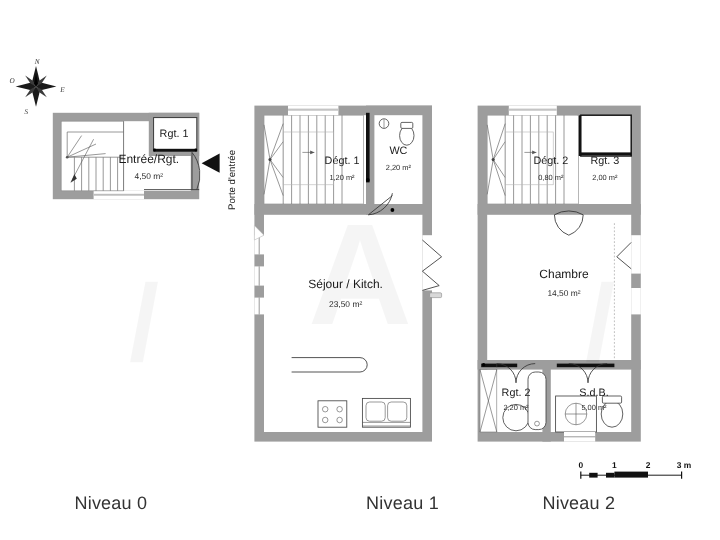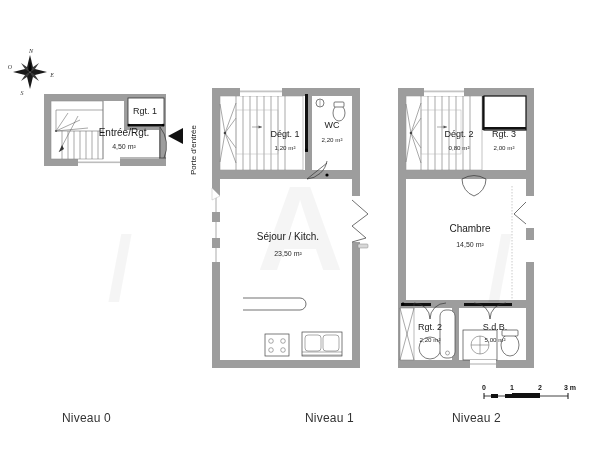--- a/index.html
+++ b/index.html
@@ -21,21 +21,21 @@
   }
   svg.plan {
     position: absolute;
     left: 0; top: 0;
     width: 600px;
     height: 450px;
     display: block;
   }
   .lvl-label {
     position: absolute;
-    font-size: 12px;
+    font-size: 15px;
     color: #333333;
     letter-spacing: 0.2px;
     white-space: nowrap;
     font-family: "Liberation Sans", sans-serif;
   }
   .room-name {
     font-family: "Liberation Sans", sans-serif;
     font-size: 10px;
     fill: #1a1a1a;
   }

